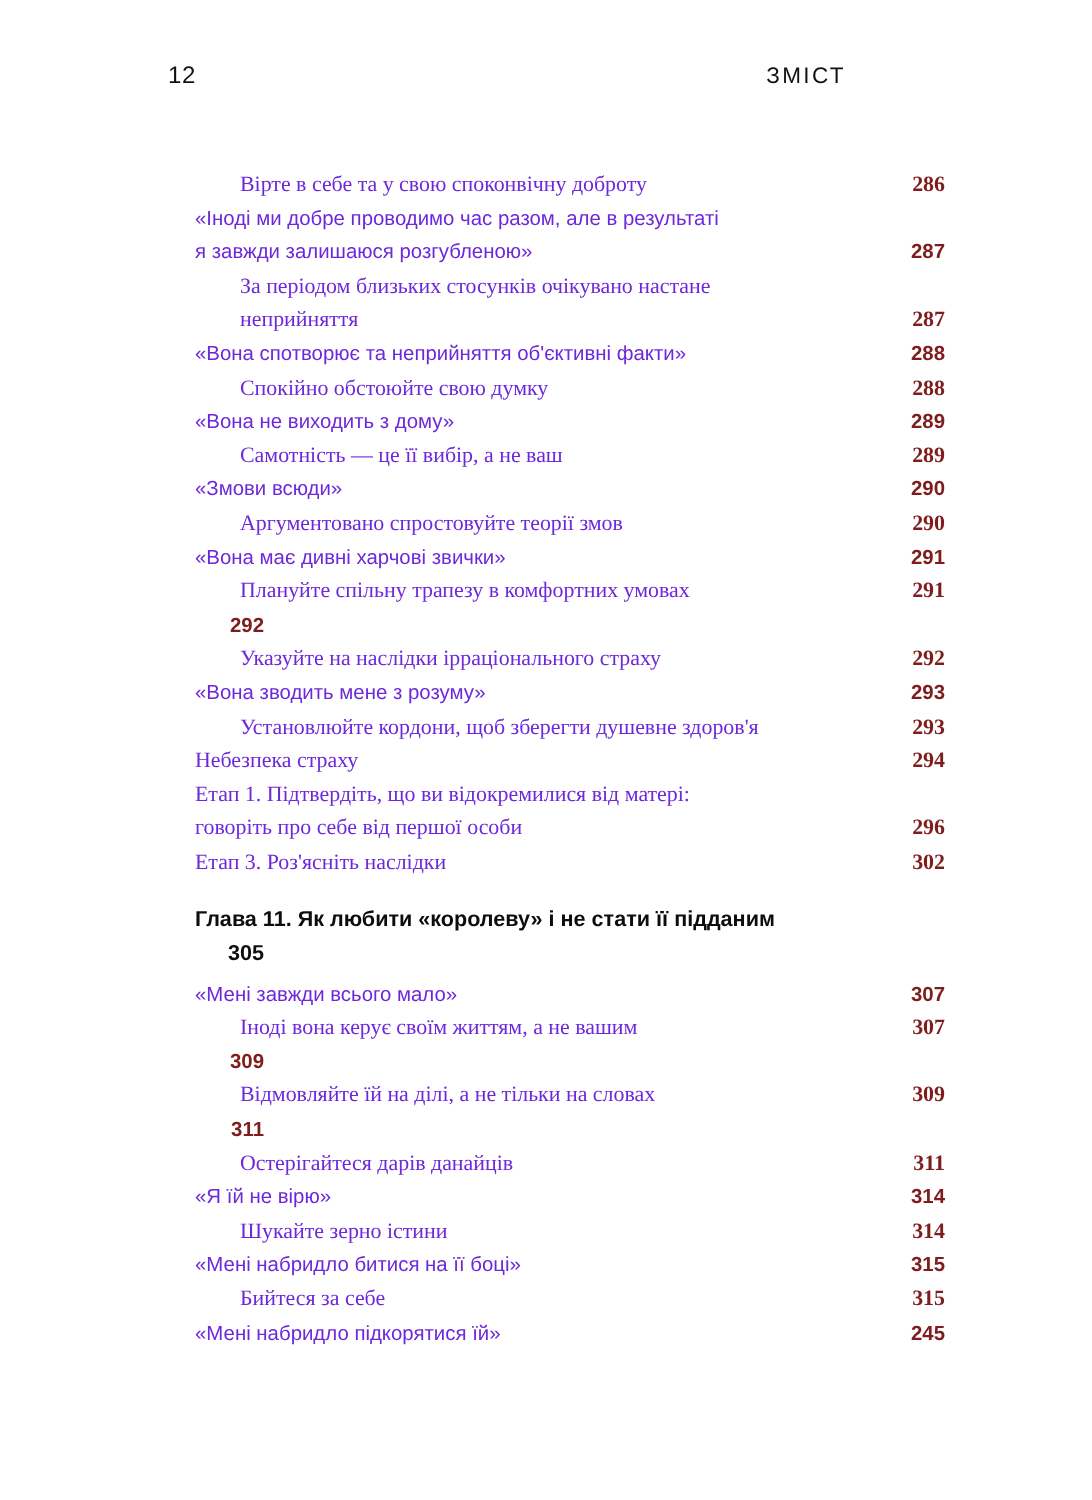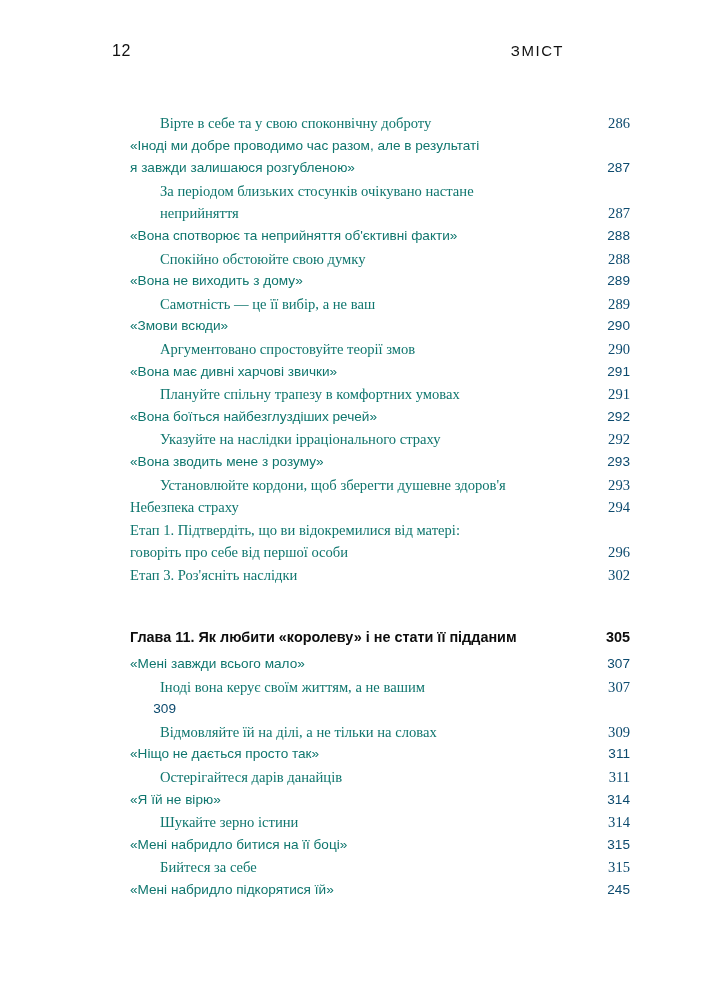--- a/index.html
+++ b/index.html
@@ -51,38 +51,40 @@
   .entry {
     display: flex;
     align-items: baseline;
     justify-content: space-between;
     margin: 0;
     padding: 0;
     line-height: 22.6px;
   }
   .entry .text {
     font-size: 14.6px;
-    color: #0f766e;
+    color: #6d28d9;
     max-width: 452px;
   }
   .entry .page-num {
     font-size: 14.6px;
-    color: #0c4a6e;
+    color: #7f1d1d;
     text-align: right;
     min-width: 34px;
     flex: 0 0 auto;
     padding-left: 12px;
+    font-weight: bold;
   }
   
   .lvl0 .text { margin-left: 0; }
   .lvl1 .text { margin-left: 0; }
   .lvl2 .text { margin-left: 30px; }
   .chapter {
-    margin-top: 40px;
+    margin-top: 16px;
     margin-bottom: 4px;
+    flex-direction: column;
   }
   .chapter .text,
   .chapter .page-num {
     font-family: "Liberation Sans", sans-serif;
     font-weight: bold;
     font-size: 14.4px;
     color: #0d0d0d;
   }
   .sans .text, .sans .page-num {
     font-family: "Liberation Sans", sans-serif;
@@ -147,21 +149,20 @@
         </div>
         <div class="entry lvl1 sans">
           <div class="text">«Вона має дивні харчові звички»</div>
           <div class="page-num">291</div>
         </div>
         <div class="entry lvl2">
           <div class="text">Плануйте спільну трапезу в комфортних умовах</div>
           <div class="page-num">291</div>
         </div>
         <div class="entry lvl1 sans">
-          <div class="text">«Вона боїться найбезглуздіших речей»</div>
           <div class="page-num">292</div>
         </div>
         <div class="entry lvl2">
           <div class="text">Указуйте на наслідки ірраціонального страху</div>
           <div class="page-num">292</div>
         </div>
         <div class="entry lvl1 sans">
           <div class="text">«Вона зводить мене з розуму»</div>
           <div class="page-num">293</div>
         </div>
@@ -202,21 +203,20 @@
           <div class="page-num">307</div>
         </div>
         <div class="entry lvl1 sans">
           <div class="page-num">309</div>
         </div>
         <div class="entry lvl2">
           <div class="text">Відмовляйте їй на ділі, а не тільки на словах</div>
           <div class="page-num">309</div>
         </div>
         <div class="entry lvl1 sans">
-          <div class="text">«Ніщо не дається просто так»</div>
           <div class="page-num">311</div>
         </div>
         <div class="entry lvl2">
           <div class="text">Остерігайтеся дарів данайців</div>
           <div class="page-num">311</div>
         </div>
         <div class="entry lvl1 sans">
           <div class="text">«Я їй не вірю»</div>
           <div class="page-num">314</div>
         </div>

